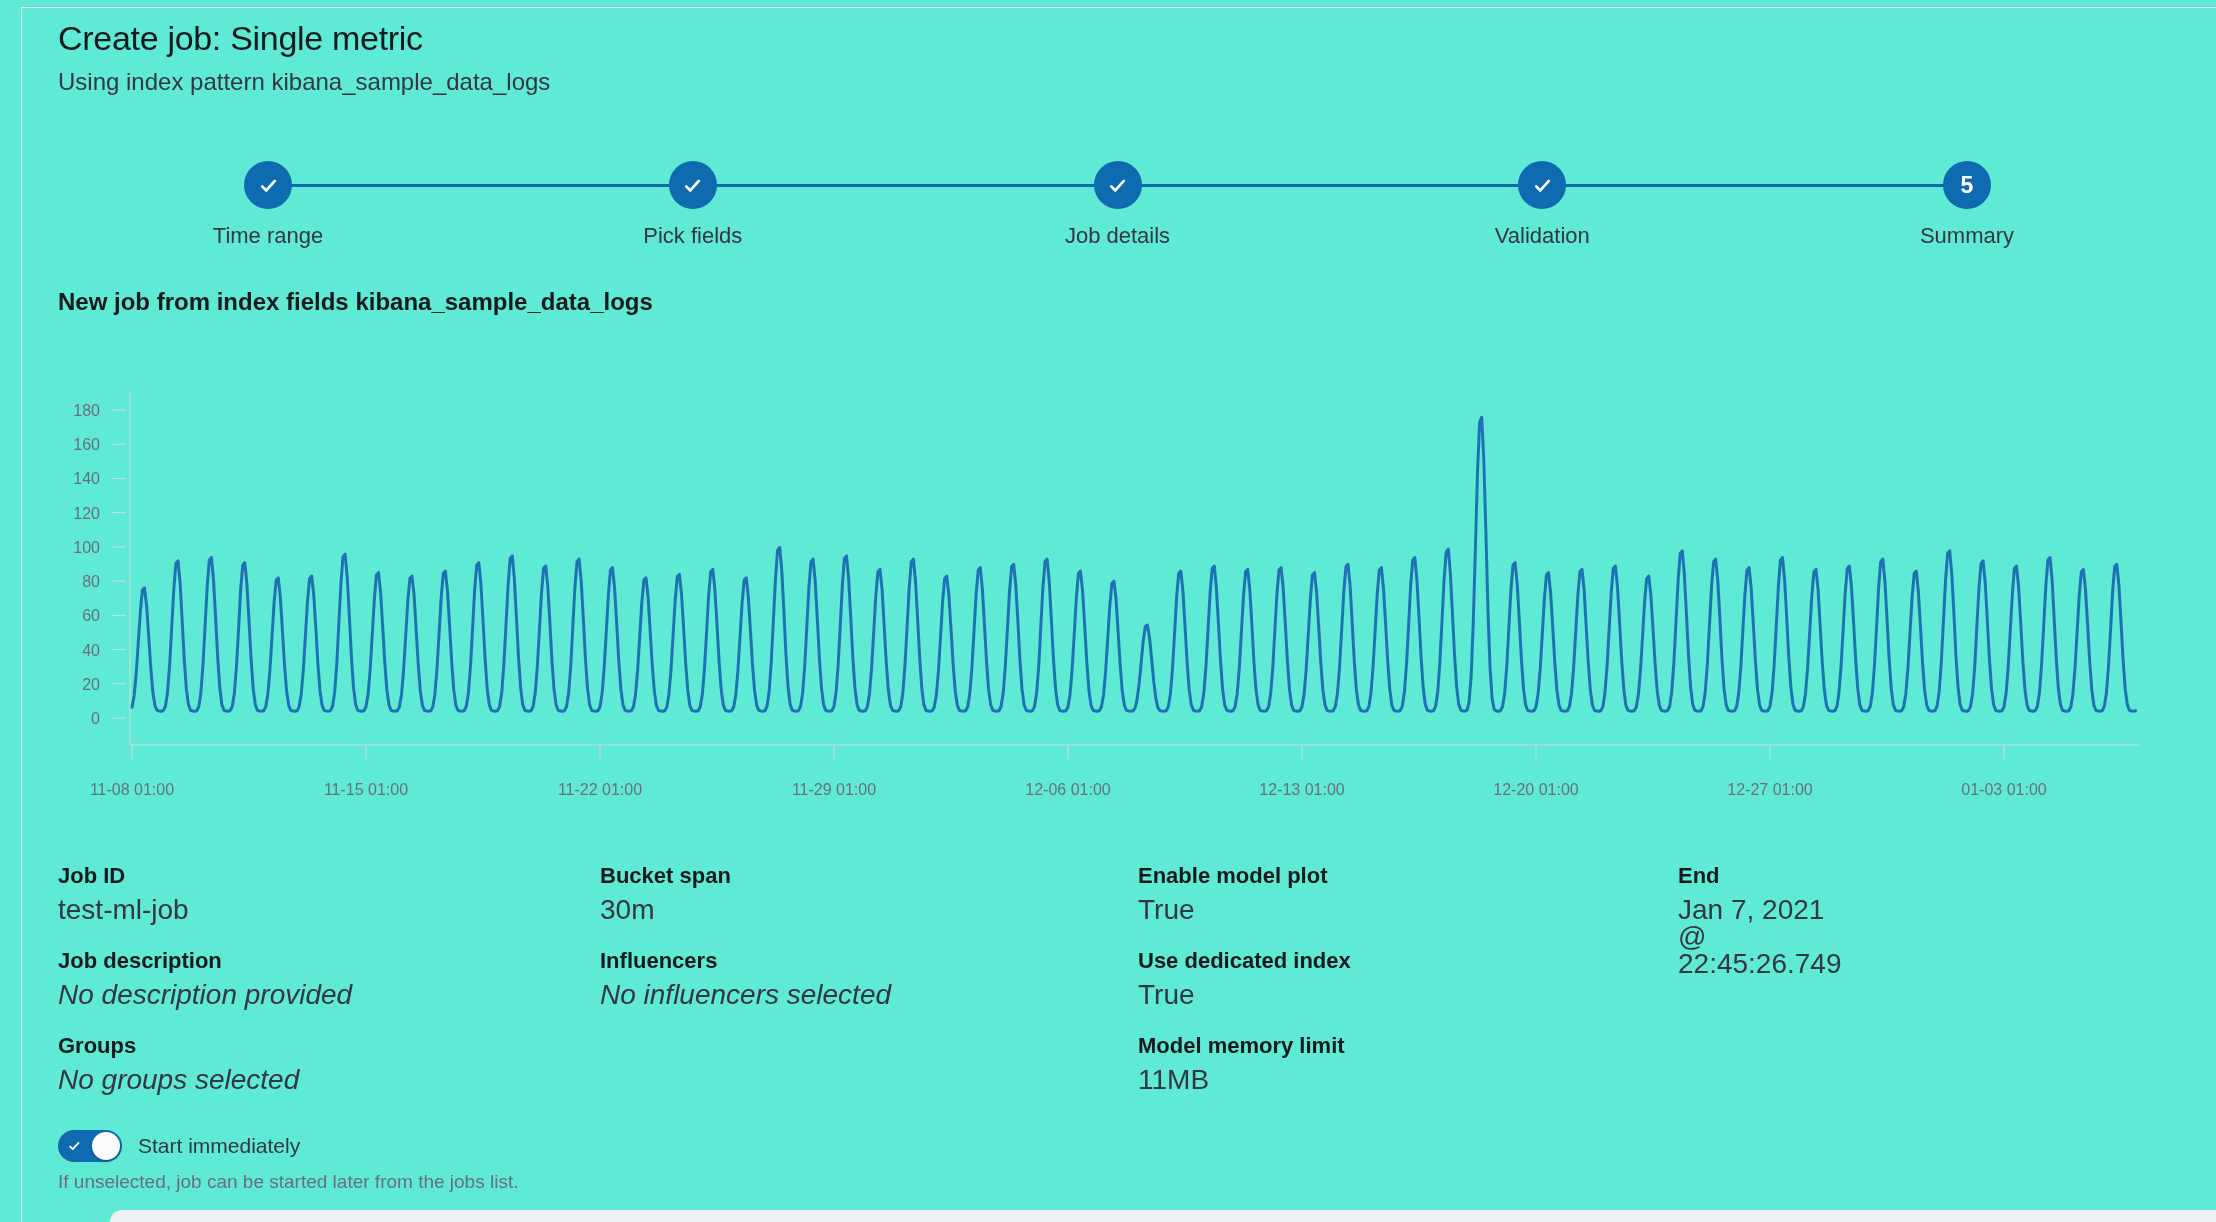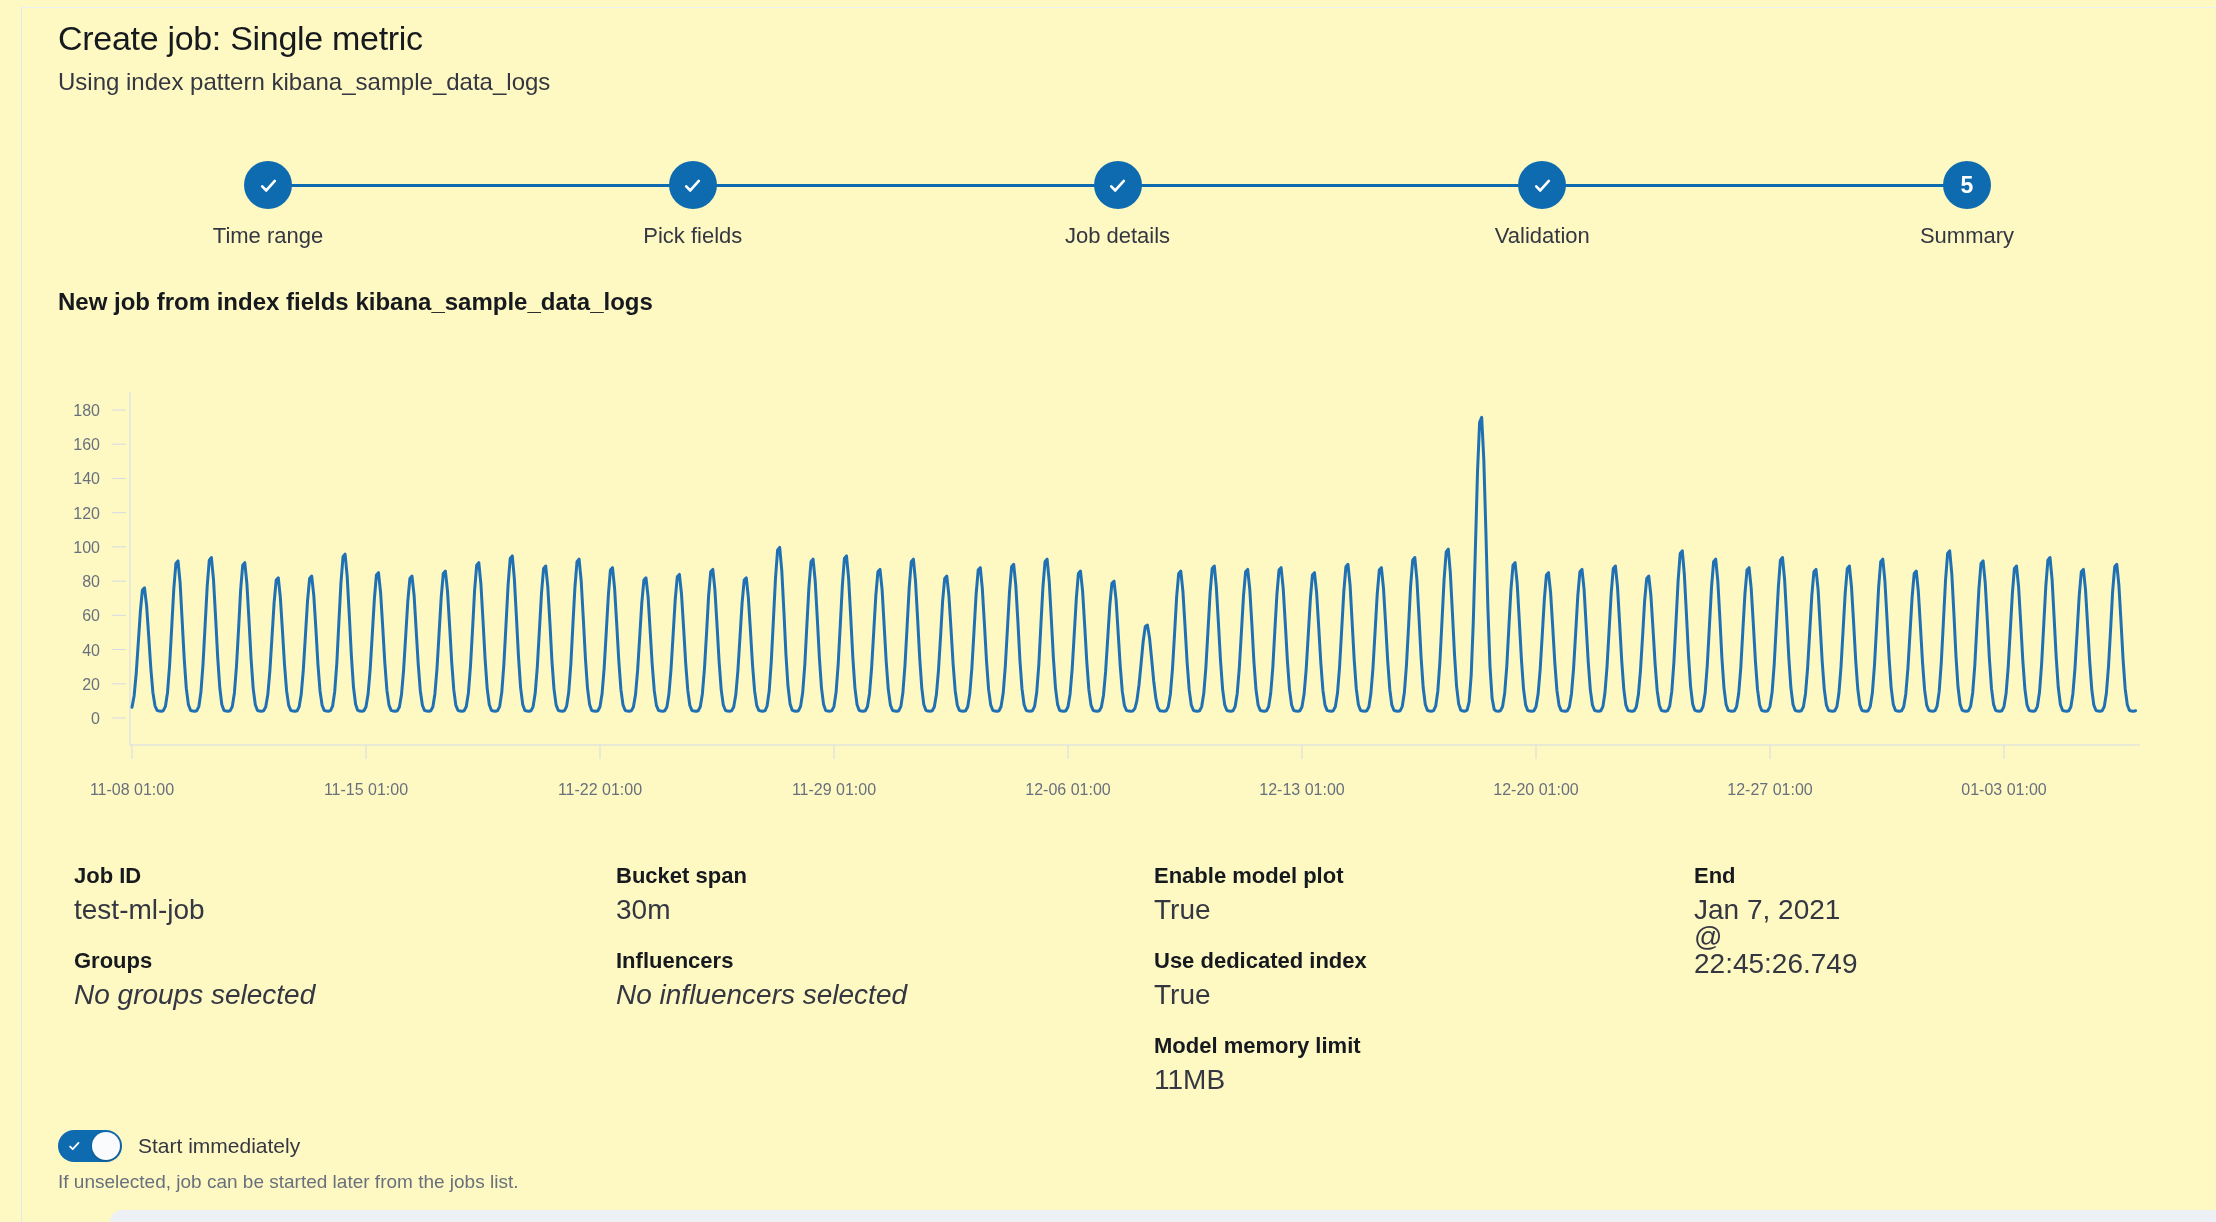--- a/index.html
+++ b/index.html
@@ -1,16 +1,16 @@
 <!DOCTYPE html>
 <html><head>
 <meta charset="utf-8">
 <style>
   html,body{margin:0;padding:0;background:#fff;}
-  .page{position:relative;width:2216px;height:1222px;background:#fef9c3;overflow:hidden;
+  .page{position:relative;width:2216px;height:1222px;background:#5eead4;overflow:hidden;
         font-family:"Liberation Sans",sans-serif;color:#343741;}
   .border-left{position:absolute;left:21px;top:7px;bottom:0;width:1px;background:#e3e8ef;}
   .border-top{position:absolute;left:21px;right:0;top:7px;height:1px;background:#eceff4;}
 
   
   .hdr{position:absolute;left:58px;top:16px;}
   .hdr h1{margin:0;font-size:34px;font-weight:500;color:#16191e;letter-spacing:-0.3px;line-height:44px;}
   .hdr .subtitle{margin-top:8px;font-size:24px;color:#343741;line-height:28px;}
 
   
@@ -23,21 +23,21 @@
   .step-label{margin-top:13px;font-size:22px;color:#343741;white-space:nowrap;line-height:28px;}
 
   
   .section-heading{position:absolute;left:58px;top:288px;margin:0;font-size:24px;font-weight:700;color:#16191e;}
 
   
   .chart-wrap{position:absolute;left:0;top:392px;width:2216px;height:425px;}
   .tick{font:16px "Liberation Sans",sans-serif;fill:#69707d;}
 
   
-  .sum-grid{position:absolute;left:16px;top:862px;width:1790px;height:260px;}
+  .sum-grid{position:absolute;left:0;top:862px;width:1790px;height:260px;}
   .sum-col{position:absolute;top:0;}
   .sum-item{margin-bottom:24px;}
   .sum-label{font-size:22px;font-weight:700;color:#16191e;line-height:28px;margin-bottom:6px;}
   .sum-value{font-size:28px;color:#343741;line-height:27px;}
   .sum-value.italic{font-style:italic;}
 
   
   .toggle-row{position:absolute;left:58px;top:1130px;display:flex;align-items:center;gap:16px;}
   .switch{position:relative;width:64px;height:32px;border-radius:16px;background:#0f6bb0;cursor:pointer;flex:0 0 auto;}
   .switch-knob{position:absolute;top:2px;right:2px;width:28px;height:28px;border-radius:50%;
@@ -150,20 +150,24 @@
       </svg>
   </div>
 
   <div class="sum-grid" id="sumGrid">
       <div class="sum-col" style="left: 58px;">
         <div class="sum-item">
           <div class="sum-label">Job ID</div>
           <div class="sum-value">test-ml-job</div>
         </div>
         <div class="sum-item">
+          <div class="sum-label">Job description</div>
+          <div class="sum-value italic">No description provided</div>
+        </div>
+        <div class="sum-item">
           <div class="sum-label">Groups</div>
           <div class="sum-value italic">No groups selected</div>
         </div>
       </div>
       <div class="sum-col" style="left: 600px;">
         <div class="sum-item">
           <div class="sum-label">Bucket span</div>
           <div class="sum-value">30m</div>
         </div>
         <div class="sum-item">

